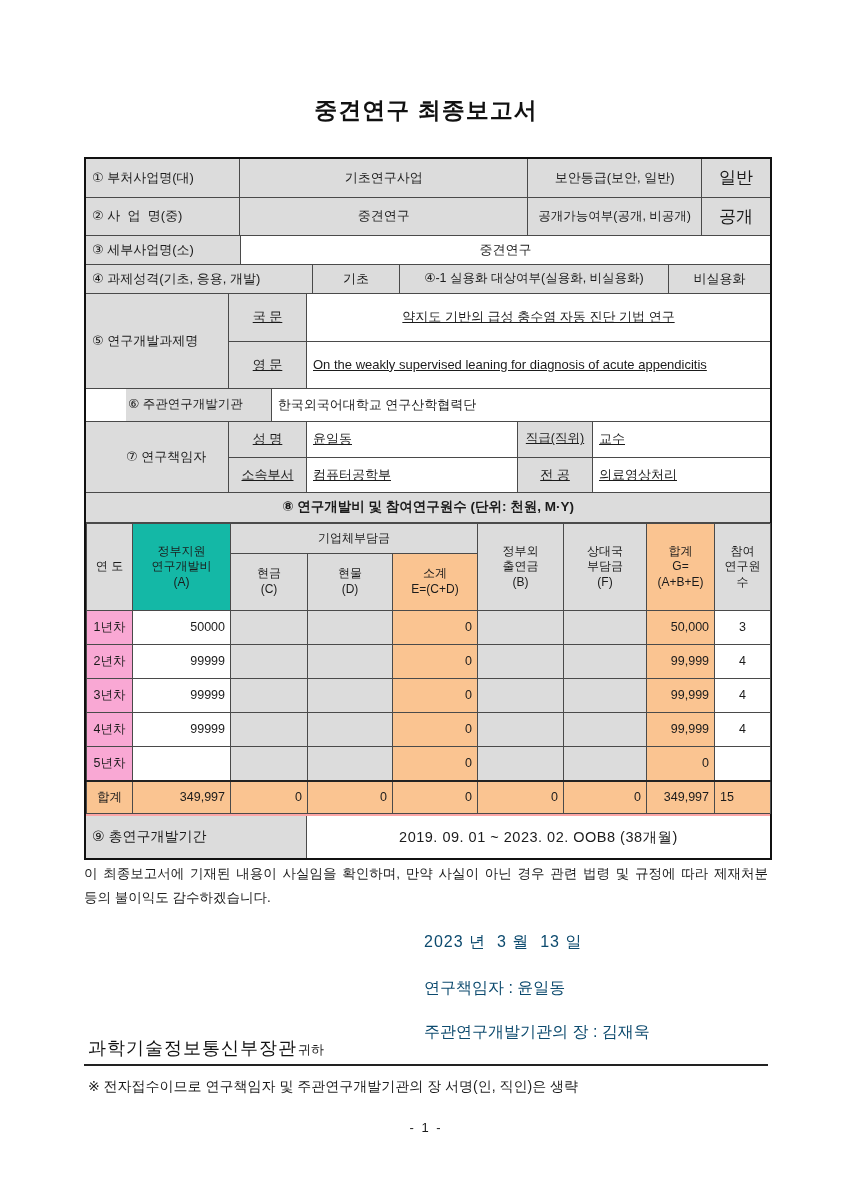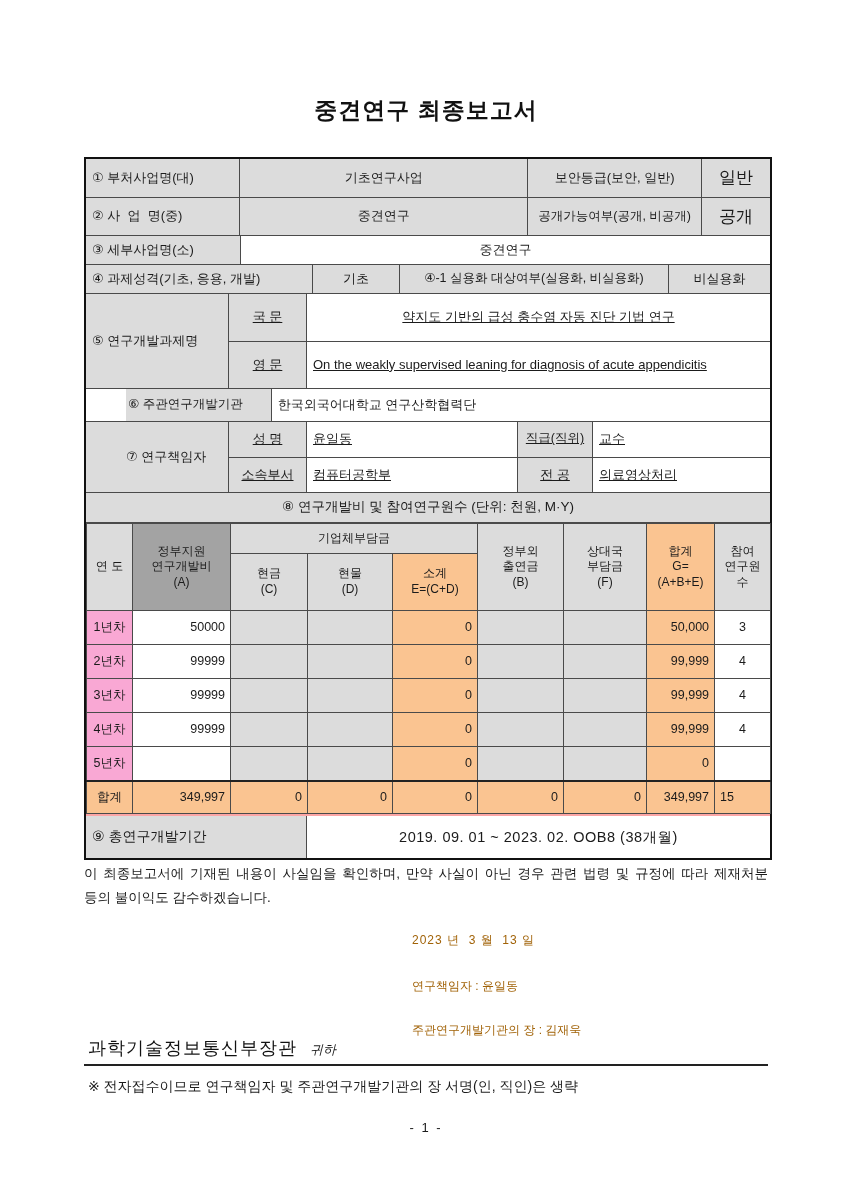--- a/index.html
+++ b/index.html
@@ -80,27 +80,27 @@
 
   .r9-label { font-size:14px; }
   .r9-value { font-size:14.5px; letter-spacing:0.5px; }
 
   
   .declaration {
     position:absolute; top:862px; left:84px; width:684px;
     font-size:13.5px; line-height:1.75; text-align:justify;
     word-break:keep-all; color:#1b1b1b;
   }
-  .sig-line { position:absolute; left:412px; font-size:12px; white-space:pre-wrap; color:#a16207; }
+  .sig-line { position:absolute; left:424px; font-size:16px; white-space:pre-wrap; color:#0c4a6e; }
   .sig-date { top:932px; letter-spacing:1px; }
   .sig-pi   { top:978px; }
   .sig-head { top:1022px; }
   .recipient-line { position:absolute; left:88px; top:1036px; display:flex; align-items:baseline; }
   .recipient { font-size:18px; letter-spacing:1px; color:#111; }
-  .recipient-suffix { font-size:13px; margin-left:13px;font-style:italic; }
+  .recipient-suffix { font-size:13px; margin-left:1px; }
   .hrule { position:absolute; left:84px; top:1064px; width:684px; height:2px; background:#222; }
   .footnote { position:absolute; left:88px; top:1078px; width:680px; font-size:14px; white-space:pre-wrap; }
   .page-num { position:absolute; left:84px; top:1120px; width:684px; text-align:center; font-size:13px; letter-spacing:2px; }
 </style>
 </head>
 <body>
 
 <div class="page">
 
   <div class="doc-title">중견연구 최종보고서</div>
@@ -164,40 +164,40 @@
         <div class="subrow">
           <div class="tcell gray center sub78">소속부서</div>
           <div class="tcell white sub211">컴퓨터공학부</div>
           <div class="tcell gray center sub75">전 공</div>
           <div class="tcell white sub177 last">의료영상처리</div>
         </div>
       </div>
     </div>
 
     <div class="trow h30">
-      <div class="tcell gray band w541 last" style="width:728px;">⑧ 연구개발비 및 참여연구원수 (단위: 천원, M·Y)</div>
+      <div class="tcell gray band w541 last" style="width:728px;font-weight:bold;">⑧ 연구개발비 및 참여연구원수 (단위: 천원, M·Y)</div>
     </div>
 
     <div class="trow" style="display:block;">
       <table class="budget">
         <colgroup>
           <col style="width:46px">
             <col style="width:98px">
             <col style="width:77px">
           <col style="width:85px">
             <col style="width:85px">
             <col style="width:86px">
           <col style="width:83px">
             <col style="width:68px">
             <col style="width:56px">
         </colgroup>
         <tbody>
             <tr class="hdr1">
           <th rowspan="2" class="gray" style="background:#dcdcdc">연 도</th>
-          <th rowspan="2" style="background:#a3a3a3">정부지원
+          <th rowspan="2" style="background:#14b8a6">정부지원
 연구개발비
 (A)</th>
           <th colspan="3" style="background:#dcdcdc">기업체부담금</th>
           <th rowspan="2" style="background:#dcdcdc">정부외
 출연금
 (B)</th>
           <th rowspan="2" style="background:#dcdcdc">상대국
 부담금
 (F)</th>
           <th rowspan="2" class="orange">합계

